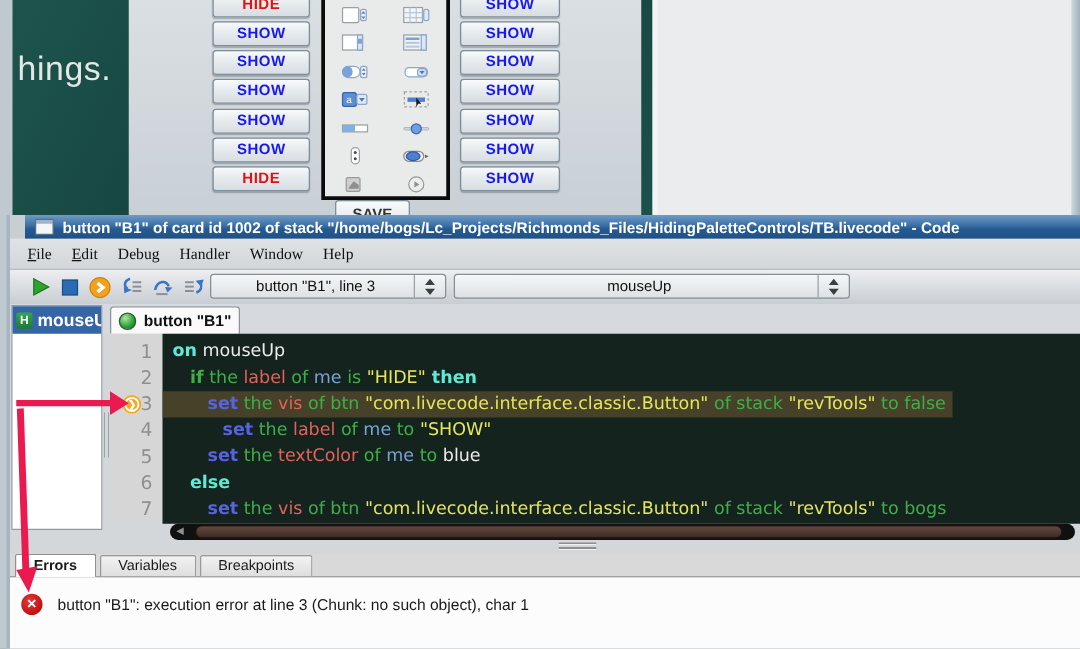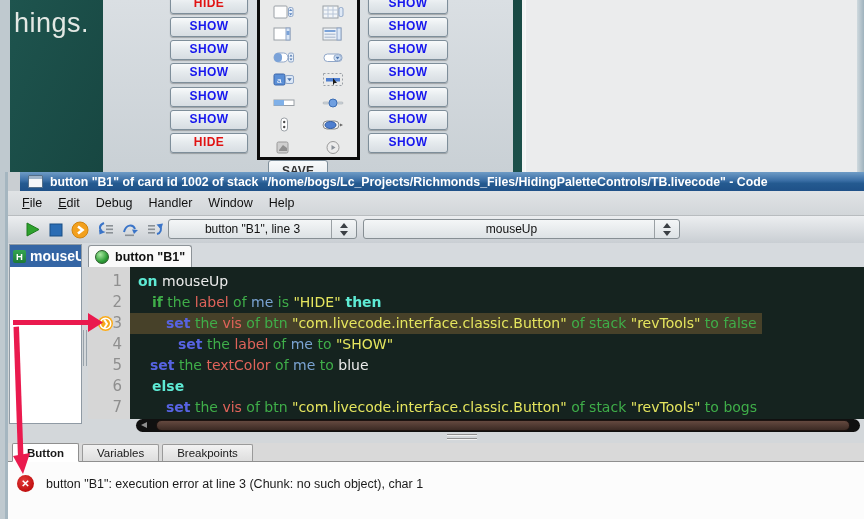--- a/index.html
+++ b/index.html
@@ -3,21 +3,21 @@
 <meta charset="utf-8">
 <style>
   html,body{margin:0;padding:0;background:#9aa4ab;}
   .screen{position:relative;width:864px;height:519px;overflow:hidden;background:#bfc9cf;
           font-family:"Liberation Sans",sans-serif;}
   .abs{position:absolute;}
 
   
   .teal-win{left:10px;top:0;width:512px;height:172px;
     background:linear-gradient(115deg,#1e544e 0%,#16443f 35%,#123733 55%,#16443f 78%,#1d514b 100%);}
-  .teal-text{left:4px;top:8px;font-size:27px;color:#e3e8e4;letter-spacing:.5px;white-space:nowrap;}
+  .teal-text{left:4px;top:40px;font-size:27px;color:#e3e8e4;letter-spacing:.5px;white-space:nowrap;}
   .gray-win{left:103px;top:0;width:410px;height:172px;background:linear-gradient(#dadfe3,#c9d0d5);}
   .right-win{left:525px;top:0;width:332px;height:172px;background:#ebeced;border-left:1px solid #f8f8f8;}
   .wline{left:522px;top:0;width:3px;height:172px;background:#f2f4f4;}
   .redge{left:857px;top:0;width:7px;height:172px;background:linear-gradient(90deg,#cfd9de,#9fb2bd);}
 
   .btncol{top:0;height:172px;}
   #btn-col-left{left:170px;width:78px;}
   #btn-col-right{left:368px;width:80px;}
   .pbtn{position:absolute;left:0;right:0;height:18px;border:1px solid #7e8e9a;border-radius:3px;
     background:linear-gradient(#f8fafb,#e6ebee 45%,#d7dde2);
@@ -41,21 +41,21 @@
   .titlebar{left:12px;top:0;right:0;height:19px;
     background:linear-gradient(#6f9cc6,#3a6ea5 45%,#245a90 60%,#1f5188);
     border-bottom:1px solid #15406b;display:flex;align-items:center;}
   .tb-notch{left:0;top:0;width:12px;height:19px;background:#c9ced2;}
   .win-icon{width:13px;height:11px;margin:0 7px 0 8px;background:#f4f6f8;border:1px solid #55708a;
     border-radius:1px;box-shadow:inset 0 3px 0 #9fb4c9;}
   .title-text{color:#fff;font-size:12.3px;font-weight:bold;white-space:nowrap;overflow:hidden;}
 
   .menubar{left:0;right:0;top:19px;height:25px;background:linear-gradient(#e0e3e5,#d2d6d9);
     border-bottom:1px solid #b8bcbf;display:flex;align-items:center;padding-left:6px;box-sizing:border-box;}
-  .menu-item{font-size:12.5px;color:#111;padding:0 8px;line-height:24px;}
+  .menu-item{font-size:12.5px;color:#111;padding:0 8px;line-height:24px;font-family:Liberation Serif, serif;}
 
   .toolbar{left:0;right:0;top:44px;height:27px;background:linear-gradient(#eceef0,#c9ced3);
     border-bottom:1px solid #aeb4b8;}
   #toolbar-icons{position:absolute;left:16px;top:0;height:27px;display:flex;align-items:center;gap:7px;}
   .tool-btn{display:inline-flex;align-items:center;justify-content:center;}
   .dropdown{position:absolute;top:3px;height:20px;background:linear-gradient(#f4f6f7,#dde2e5);
     border:1px solid #878f94;border-radius:3px;font-size:12px;color:#111;
     text-align:center;line-height:19px;box-sizing:border-box;}
   .dd-spin{position:absolute;right:0;top:0;bottom:0;width:24px;border-left:1px solid #9aa0a4;
     display:flex;flex-direction:column;align-items:center;justify-content:center;gap:3px;}
@@ -373,34 +373,34 @@
         <div class="gnum">5</div>
         <div class="gnum">6</div>
         <div class="gnum">7</div>
       </div>
 
     <div class="abs code-area" id="code-lines">
         <div class="code-line"><span class="line-inner" style="padding-left: 8px;"><span class="tk-kw">on</span><span class="tk-pl"> mouseUp</span></span></div>
         <div class="code-line"><span class="line-inner" style="padding-left: 22px;"><span class="tk-kg">if</span><span class="tk-g"> the </span><span class="tk-pr">label</span><span class="tk-g"> of </span><span class="tk-me">me</span><span class="tk-g"> is </span><span class="tk-str">"HIDE"</span><span class="tk-kw"> then</span></span></div>
         <div class="code-line hl"><span class="line-inner" style="padding-left: 36px;"><span class="tk-set">set</span><span class="tk-g"> the </span><span class="tk-pr">vis</span><span class="tk-g"> of btn </span><span class="tk-str">"com.livecode.interface.classic.Button"</span><span class="tk-g"> of stack </span><span class="tk-str">"revTools"</span><span class="tk-g"> to false</span></span></div>
         <div class="code-line"><span class="line-inner" style="padding-left: 48px;"><span class="tk-set">set</span><span class="tk-g"> the </span><span class="tk-pr">label</span><span class="tk-g"> of </span><span class="tk-me">me</span><span class="tk-g"> to </span><span class="tk-str">"SHOW"</span></span></div>
-        <div class="code-line"><span class="line-inner" style="padding-left: 20px;"><span class="tk-set">set</span><span class="tk-g"> the </span><span class="tk-pr">textColor</span><span class="tk-g"> of </span><span class="tk-me">me</span><span class="tk-g"> to </span><span class="tk-pl">blue</span></span></div>
+        <div class="code-line"><span class="line-inner" style="padding-left: 36px;"><span class="tk-set">set</span><span class="tk-g"> the </span><span class="tk-pr">textColor</span><span class="tk-g"> of </span><span class="tk-me">me</span><span class="tk-g"> to </span><span class="tk-pl">blue</span></span></div>
         <div class="code-line"><span class="line-inner" style="padding-left: 22px;"><span class="tk-kw">else</span></span></div>
         <div class="code-line"><span class="line-inner" style="padding-left: 36px;"><span class="tk-set">set</span><span class="tk-g"> the </span><span class="tk-pr">vis</span><span class="tk-g"> of btn </span><span class="tk-str">"com.livecode.interface.classic.Button"</span><span class="tk-g"> of stack </span><span class="tk-str">"revTools"</span><span class="tk-g"> to bogs</span></span></div>
       </div>
 
     <div class="abs hscroll">
       <span class="hs-arrow"></span>
       <span class="hs-thumb"></span>
     </div>
 
     <div class="abs grip-h"></div>
 
     <div class="abs btabs" id="bottom-tabs">
-        <span class="btab active">Button</span>
+        <span class="btab active">Errors</span>
         <span class="btab">Variables</span>
         <span class="btab">Breakpoints</span>
       </div>
 
     <div class="abs error-panel">
       <div class="error-row">
         <span class="error-icon">✕</span>
         <span class="error-text">button "B1": execution error at line 3 (Chunk: no such object), char 1</span>
       </div>
     </div>

